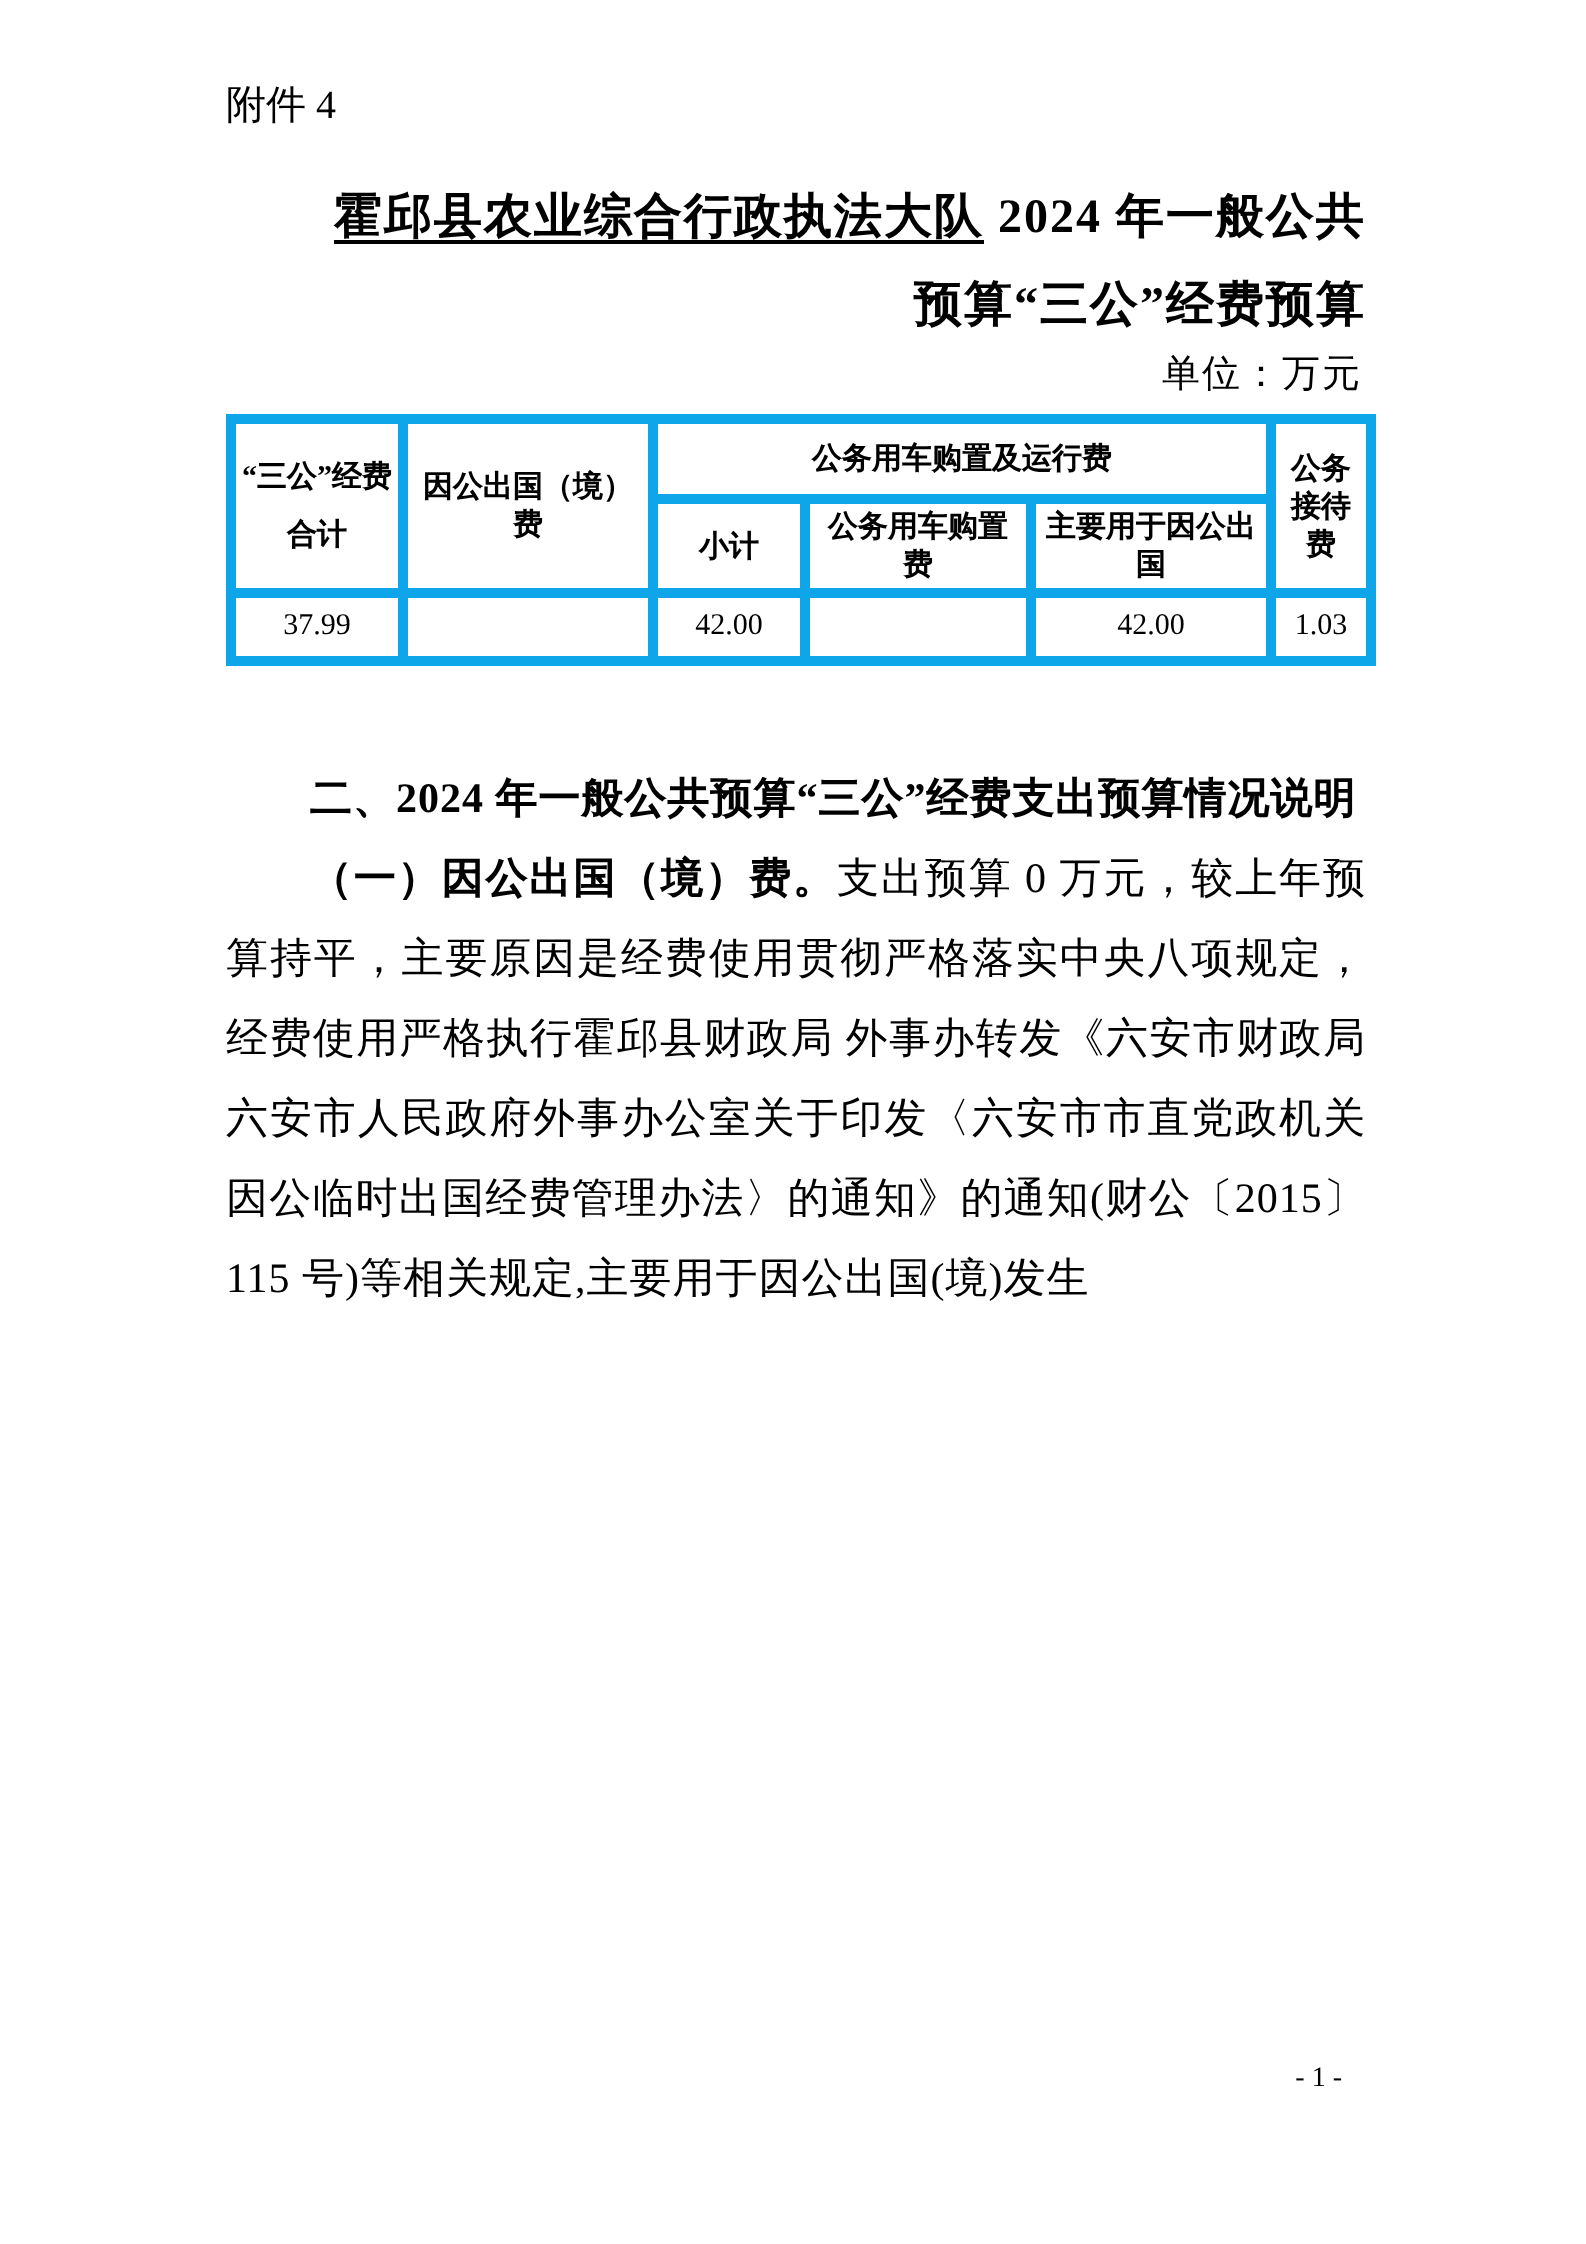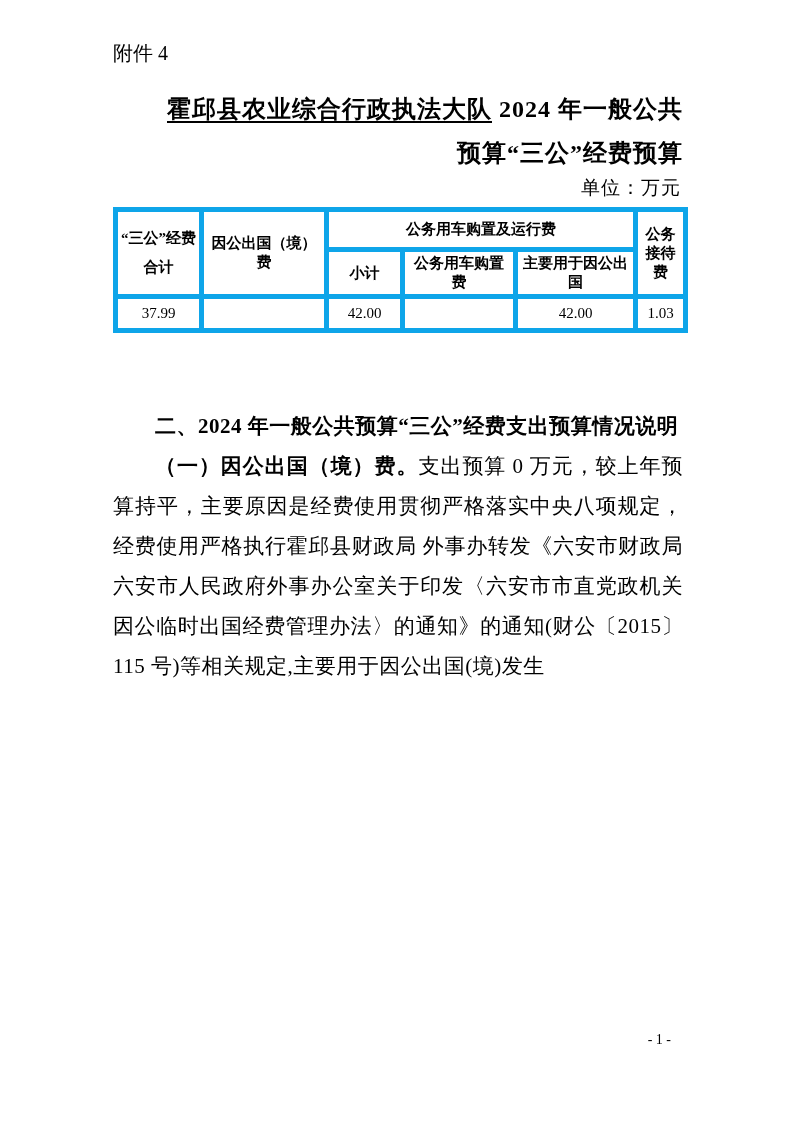--- a/index.html
+++ b/index.html
@@ -60,21 +60,21 @@
     font-size: 15px;
     padding: 2px 2px;
     overflow: hidden;
   }
   table.budget th { font-weight: bold; }
   tr.hdr-row1 th { height: 40px; }
   tr.hdr-row2 th { height: 38px; }
   tr.data-row td { height: 34px; font-weight: normal; }
   th .stack2 { margin-top: 10px; }
   .sec2 {
-    margin-top: 73px;
+    margin-top: 46px;
     font-size: 21px;
     line-height: 40px;
     font-weight: bold;
     text-indent: 2em;
     letter-spacing: 0.5px;
   }
   p.body {
     font-size: 21px;
     line-height: 40px;
     text-indent: 2em;

